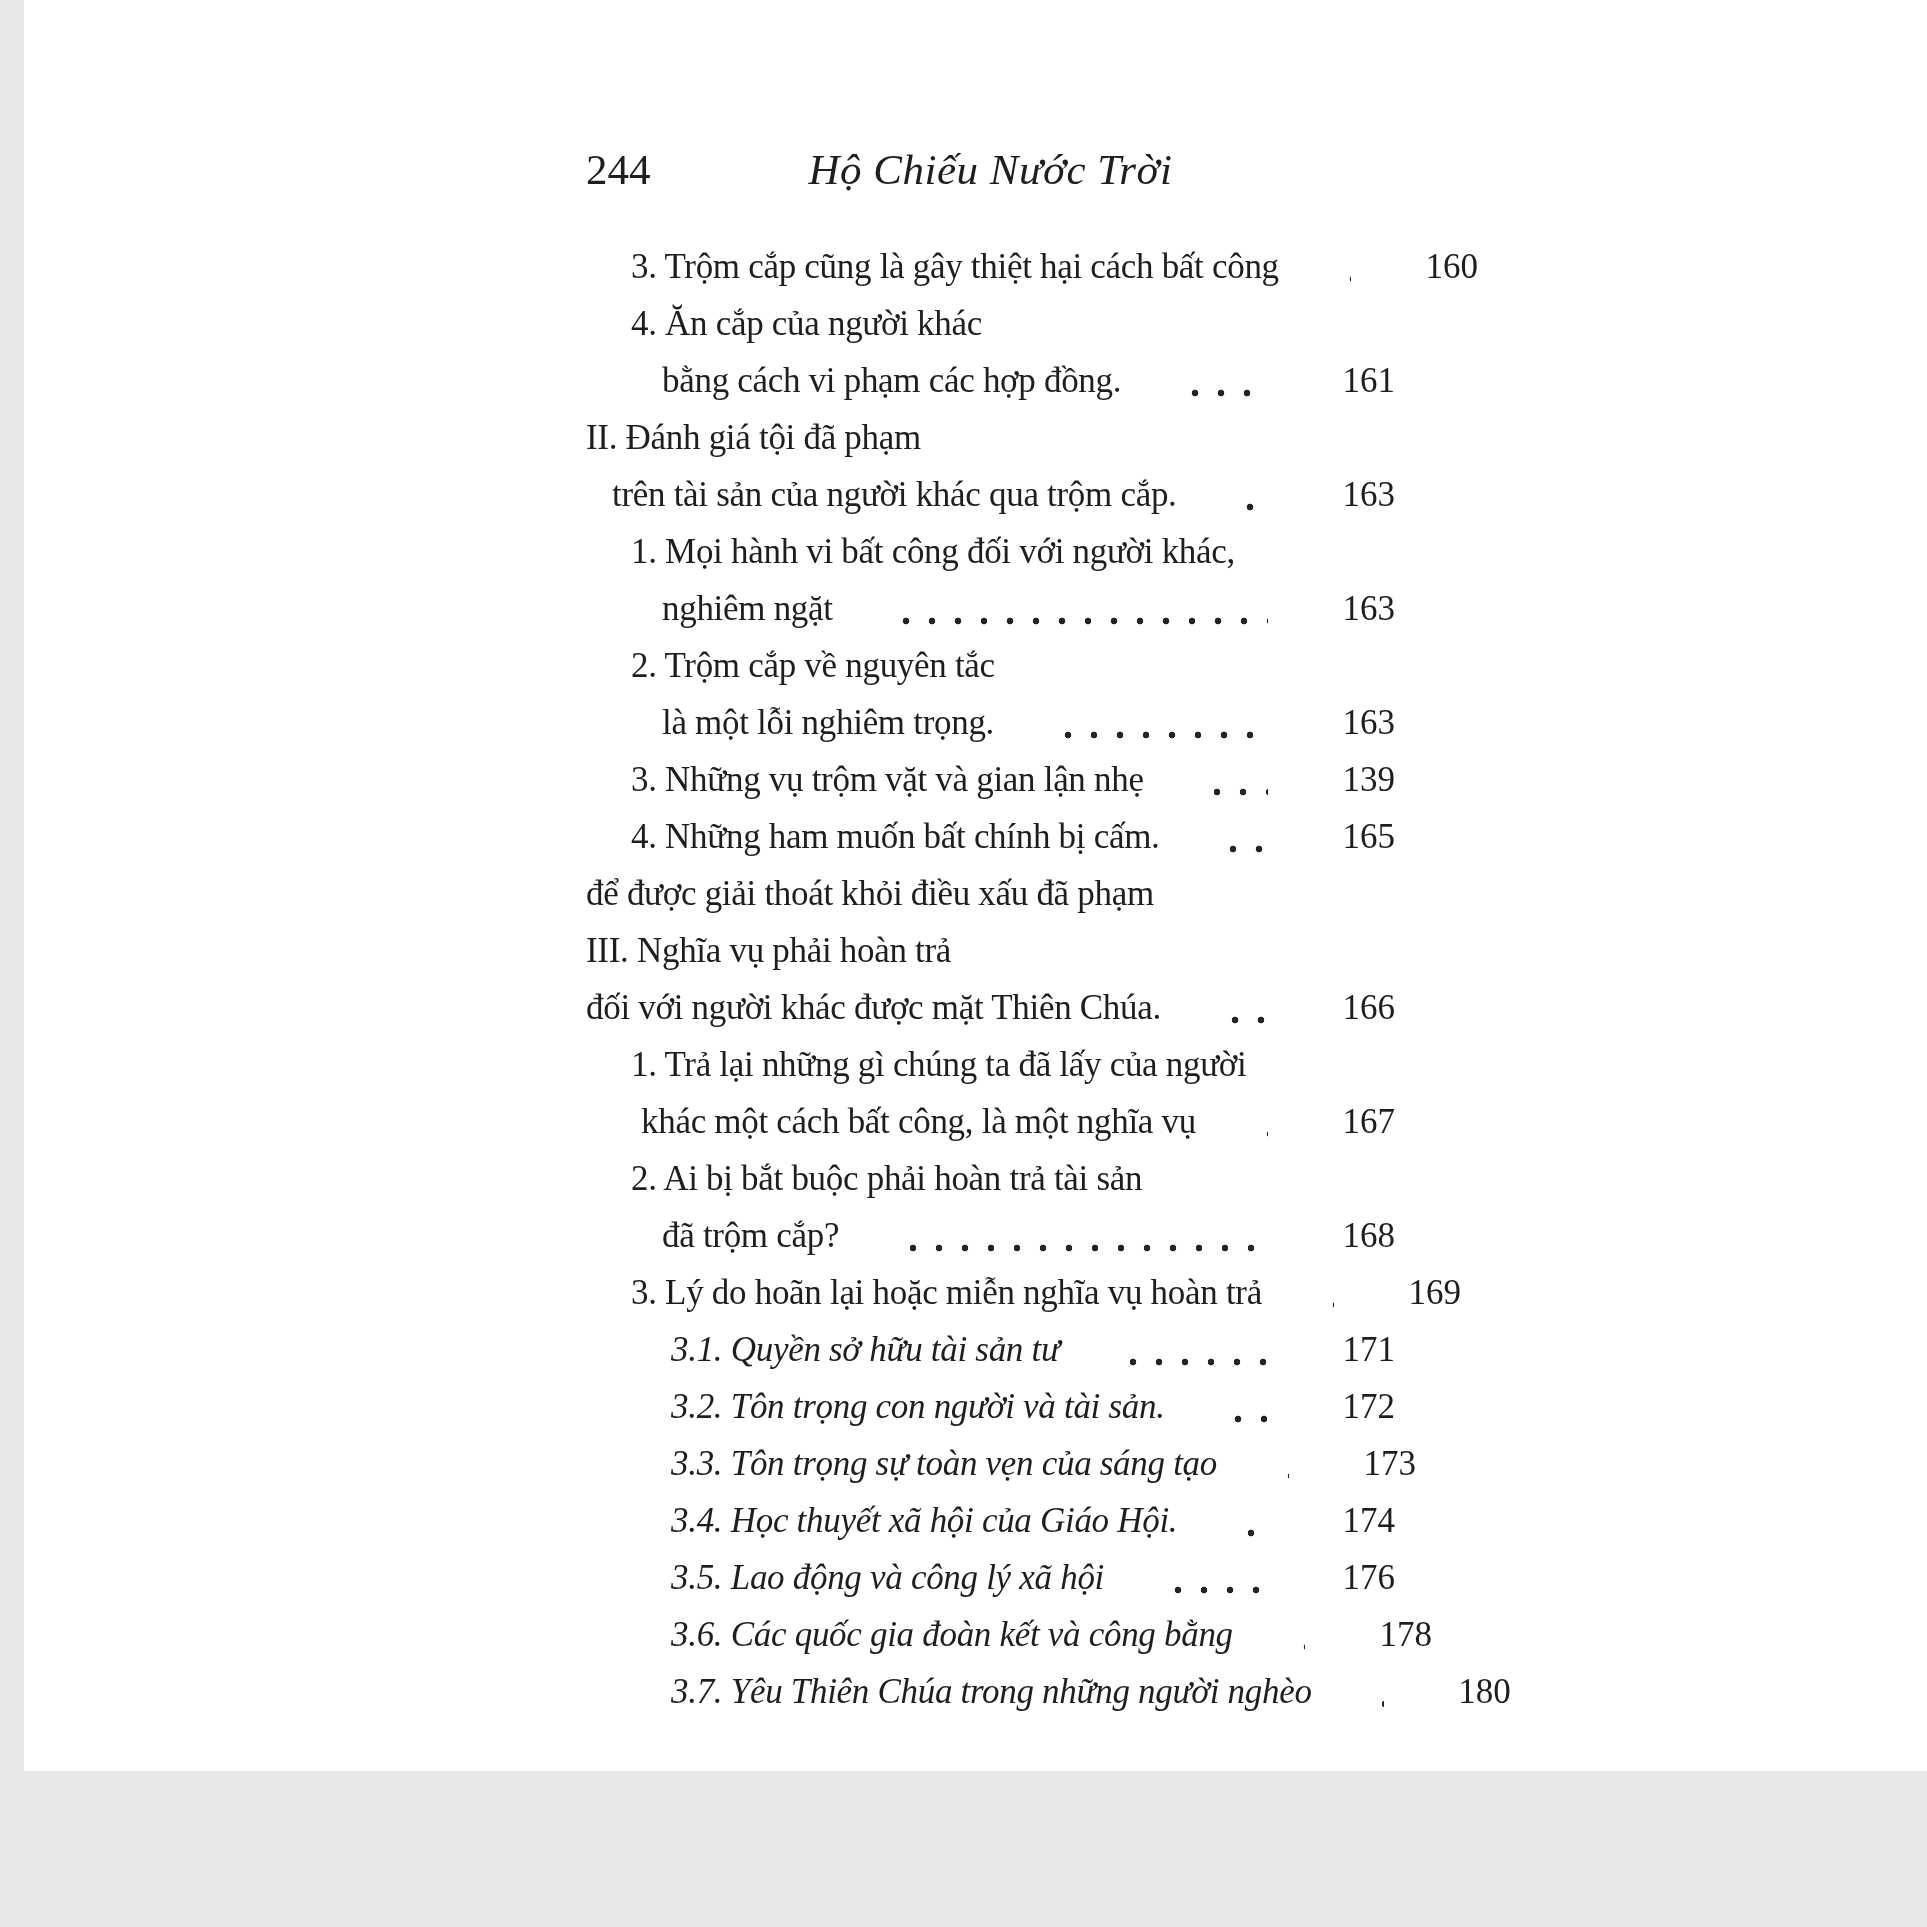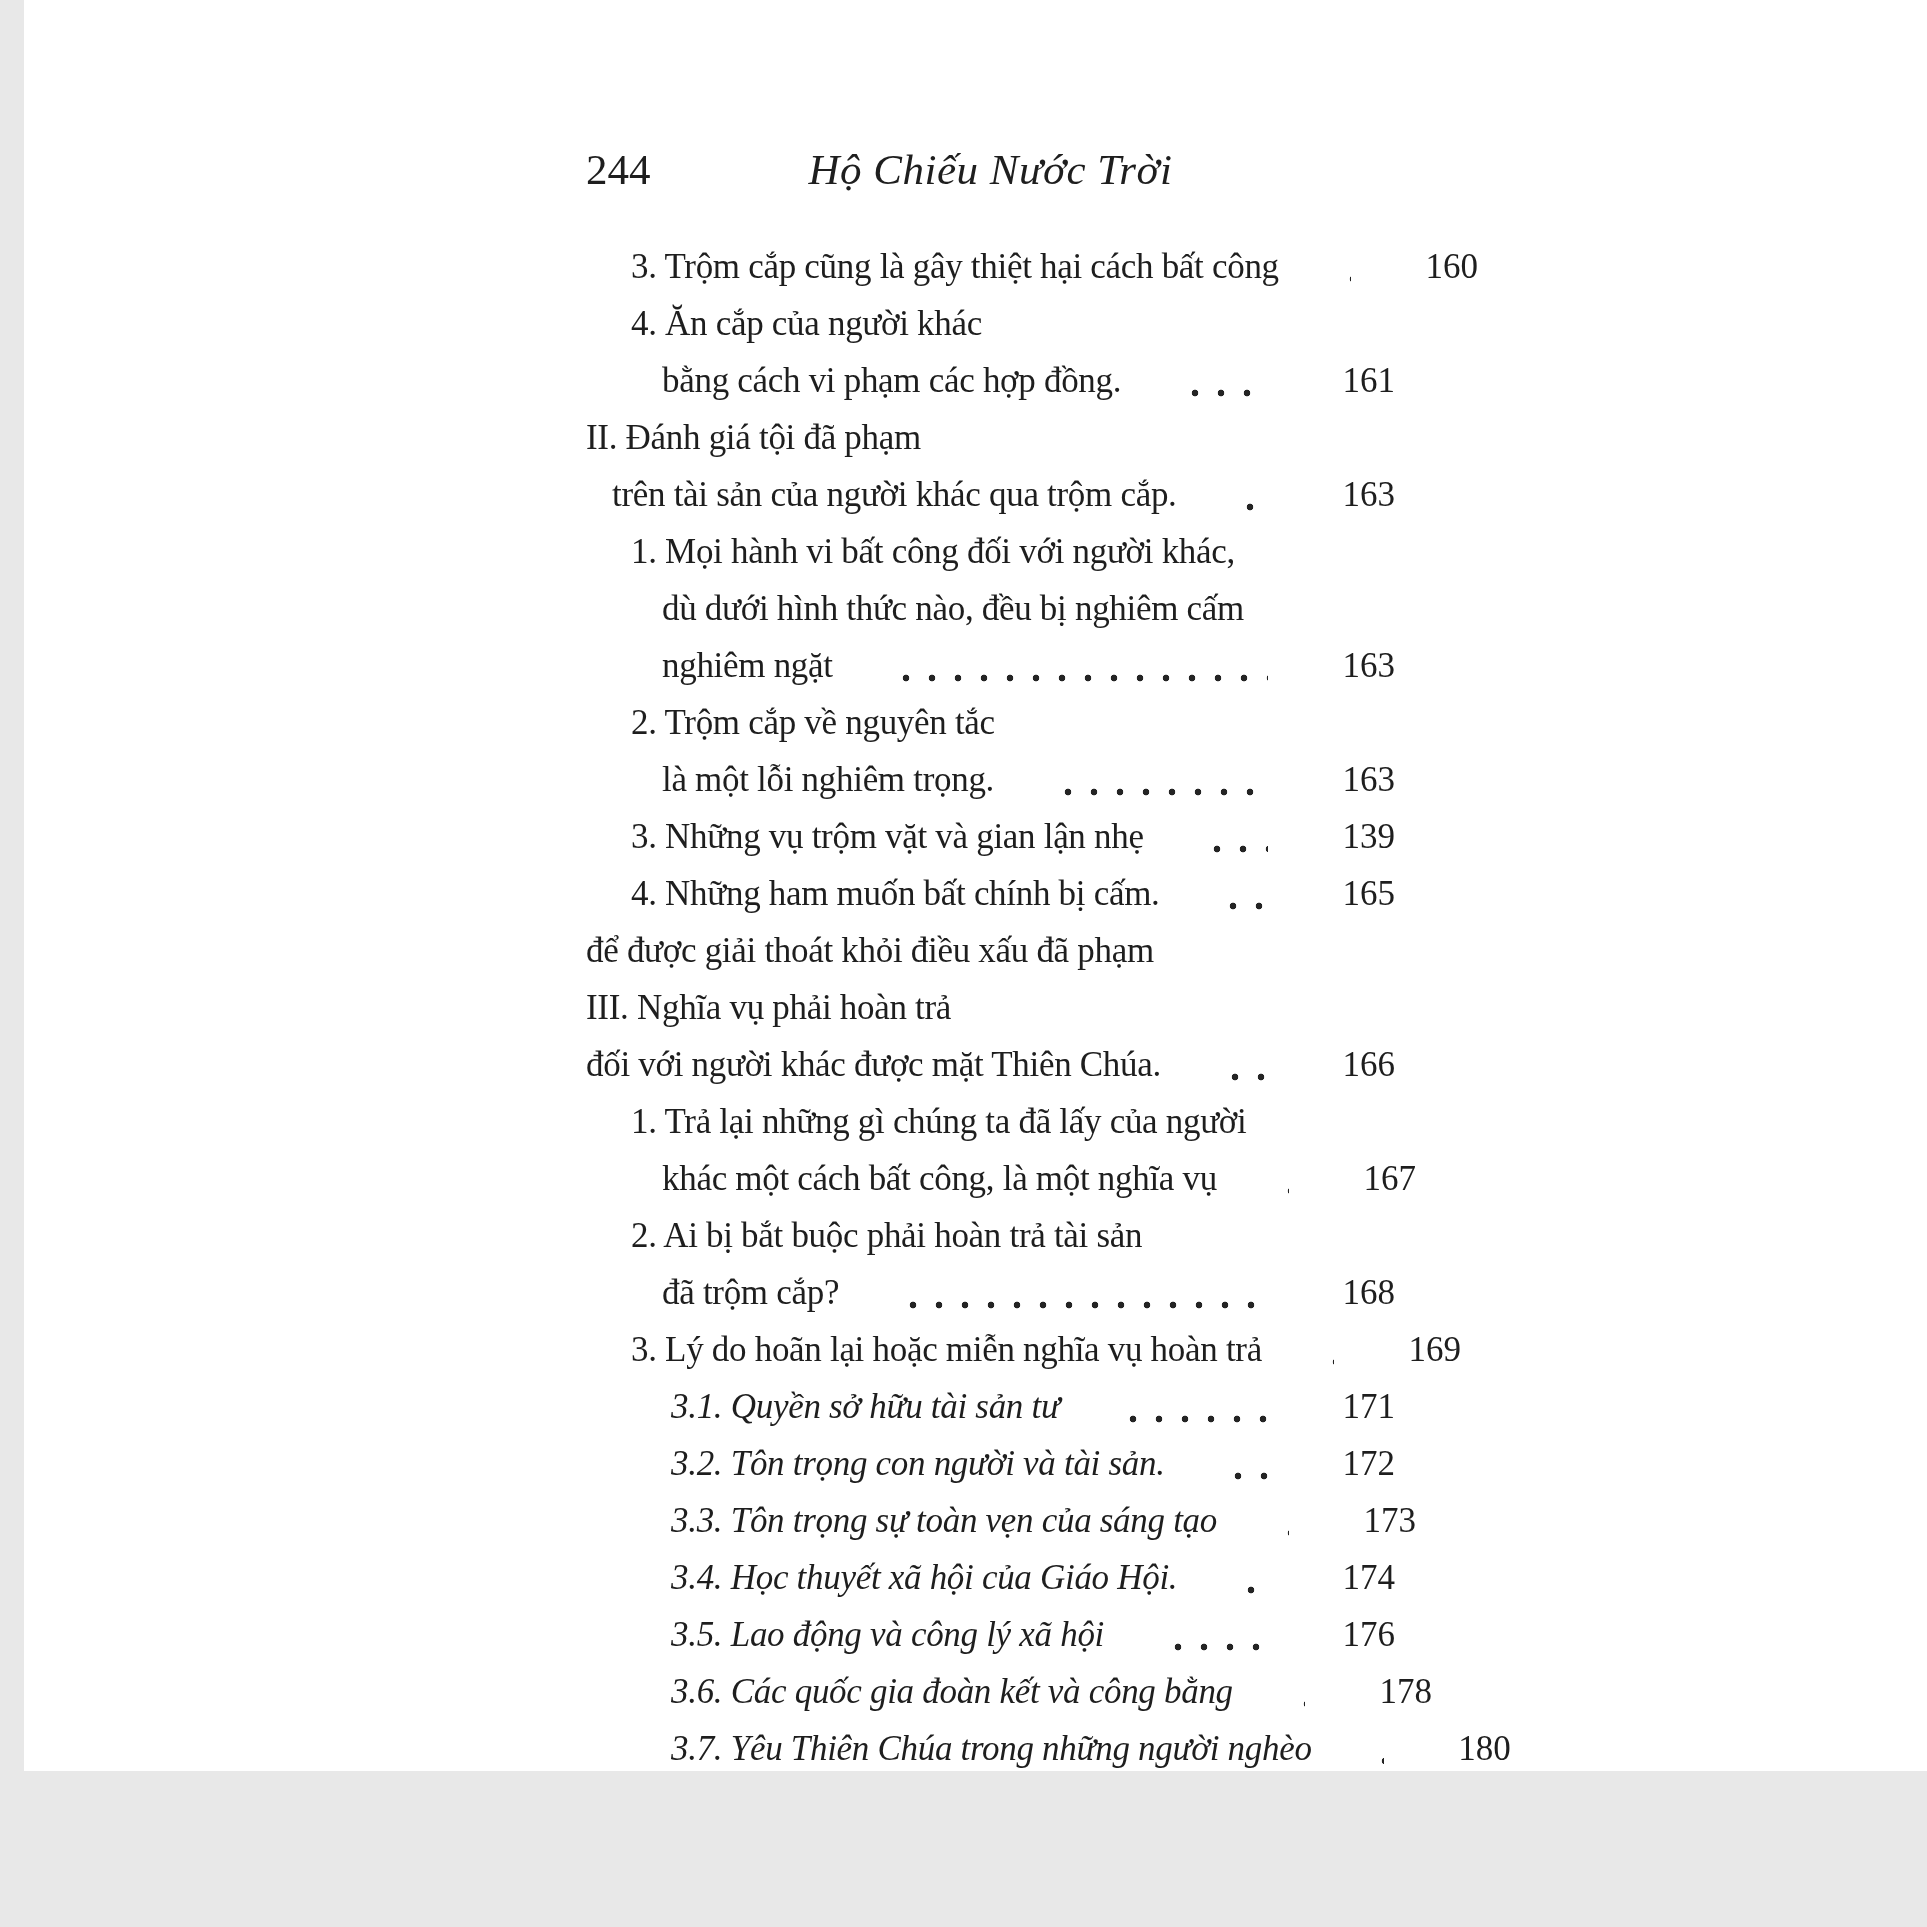--- a/index.html
+++ b/index.html
@@ -45,21 +45,21 @@
     font-size:35px;
     white-space:nowrap;
     letter-spacing:-0.3px;
     gap:45px;
   }
   .toc-text { flex:0 0 auto; }
   .italic .toc-text { font-style:italic; }
   .indent-roman      { padding-left:0; }
   .indent-roman-cont { padding-left:26px; }
   .indent-num        { padding-left:45px; }
-  .indent-num-cont   { padding-left:76px; }
+  .indent-num-cont   { padding-left:76px;justify-content:flex-end; }
   .indent-sub        { padding-left:85px; }
   .leader {
     flex:1 1 auto;
     min-width:13.7px;
     margin:0 13.7px 0 13.7px;
     align-self:stretch;
     background-image:radial-gradient(circle, #242424 2.9px, rgba(0,0,0,0) 3.6px);
     background-size:26px 7.8px;
     background-repeat:repeat-x;
     background-position:left 2px bottom 12.7px;
@@ -109,25 +109,20 @@
         <li class="toc-row indent-roman-cont">
           <span class="toc-text">trên tài sản của người khác qua trộm cắp.</span>
           <span class="leader"></span>
           <span class="toc-page">163</span>
         </li>
         <li class="toc-row indent-num no-page">
           <span class="toc-text">1. Mọi hành vi bất công đối với người khác,</span>
           <span class="leader"></span>
           <span class="toc-page"></span>
         </li>
-        <li class="toc-row indent-num-cont no-page">
-          <span class="toc-text">dù dưới hình thức nào, đều bị nghiêm cấm</span>
-          <span class="leader"></span>
-          <span class="toc-page"></span>
-        </li>
         <li class="toc-row indent-num-cont">
           <span class="toc-text">nghiêm ngặt</span>
           <span class="leader"></span>
           <span class="toc-page">163</span>
         </li>
         <li class="toc-row indent-num no-page">
           <span class="toc-text">2. Trộm cắp về nguyên tắc</span>
           <span class="leader"></span>
           <span class="toc-page"></span>
         </li>

